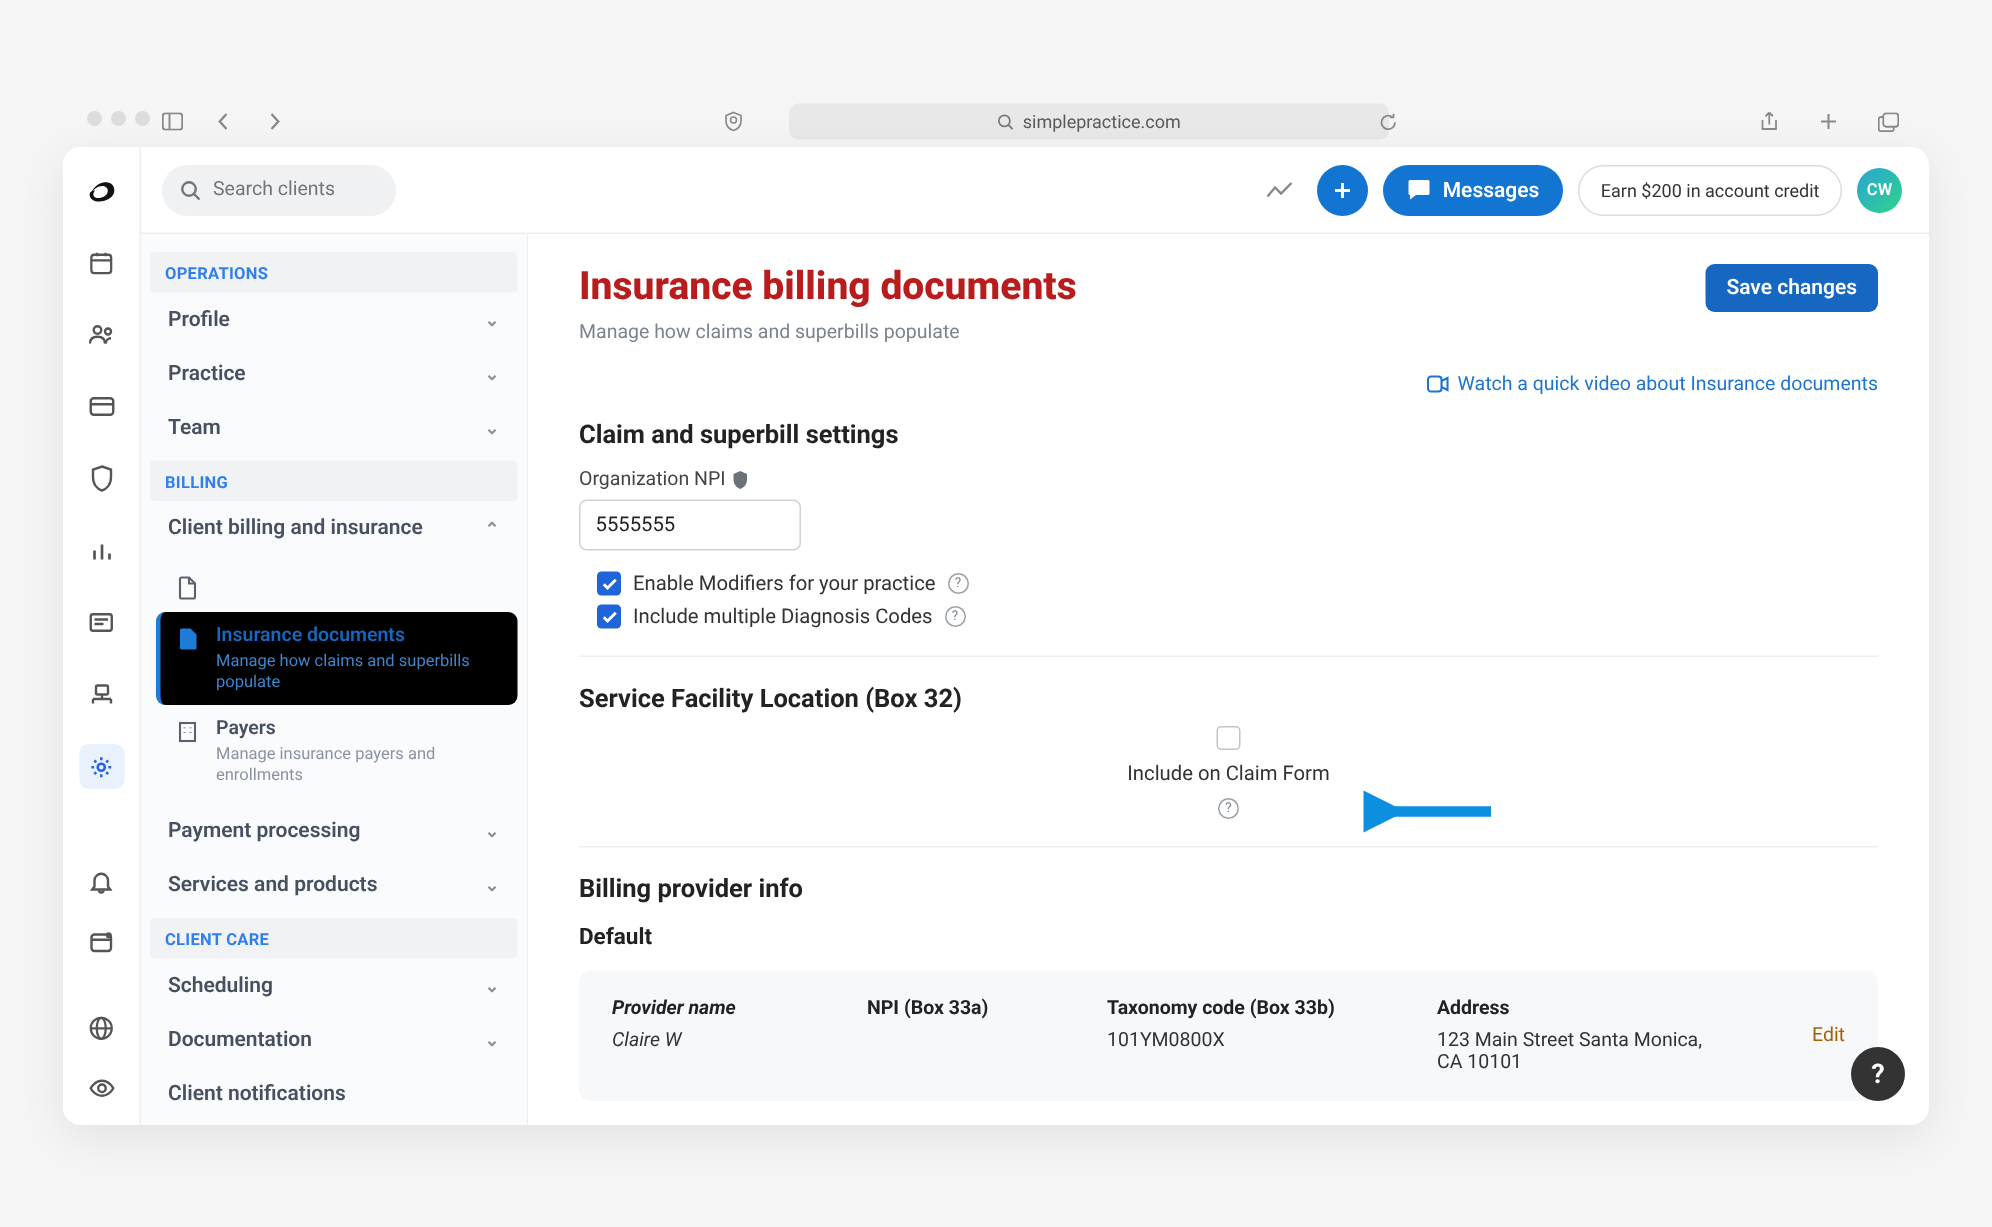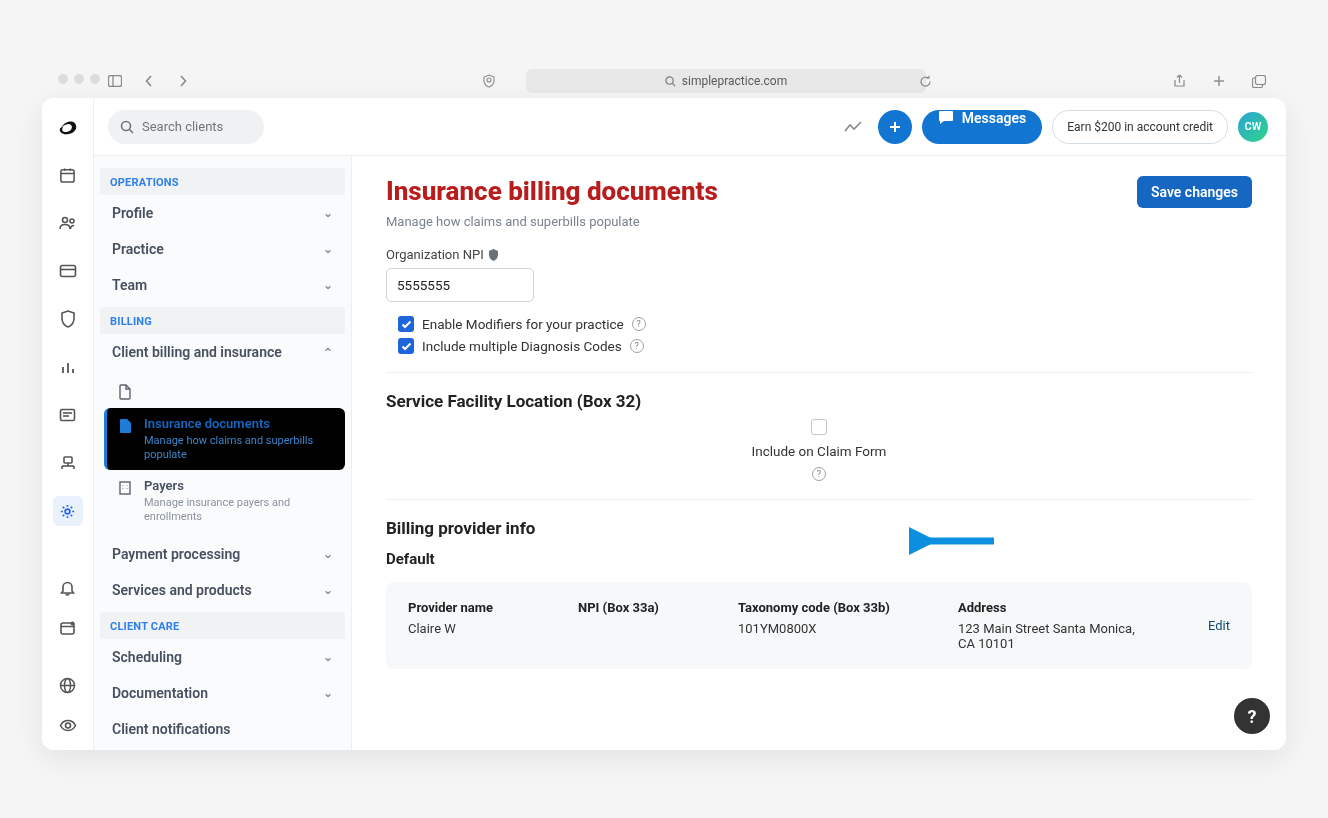--- a/index.html
+++ b/index.html
@@ -25,21 +25,21 @@
 .rail-spacer { flex: 1; }
 .icon-rail .group { display:flex; flex-direction:column; gap:18px; margin-top:4px;}
 
 
 .main-col { flex: 1; display: flex; flex-direction: column; }
 .topbar { height: 58px; display: flex; align-items: center; padding: 0 18px 0 14px; gap: 10px; border-bottom: 1px solid #eee; }
 .search { flex: 0 0 156px; height: 34px; background: #eff1f3; border-radius: 18px; display: flex; align-items: center; padding: 0 12px; gap: 8px; color: #757575; font-size: 13px; }
 .top-spacer { flex:1; }
 .trend-btn { width: 30px; height: 30px; display:flex; align-items:center; justify-content:center; color:#888; }
 .plus-btn { width: 34px; height: 34px; border-radius: 50%; background: #1175d1; color: #fff; display: flex; align-items: center; justify-content: center; font-size: 20px; }
-.messages-btn { height: 34px; border-radius: 18px; background: #1175d1; color:#fff; display:flex; gap:8px; padding:0 16px; font-size:14px; font-weight:600;}
+.messages-btn { height: 34px; border-radius: 18px; background: #1175d1; color:#fff; display:flex; align-items:center; gap:8px; padding:0 16px; font-size:14px; font-weight:600;}
 .credit-btn { height: 34px; border-radius: 18px; border:1px solid #d5dde5; background:#fff; padding:0 14px; font-size:12px; color:#333; display:flex; align-items:center;}
 .avatar { width: 30px; height: 30px; border-radius: 50%; background: linear-gradient(135deg,#2aa4d4,#2fd48a); color:#fff; font-size:11px; font-weight:600; display:flex; align-items:center; justify-content:center;}
 
 
 .content-row { flex:1; display:flex; overflow:hidden; }
 
 
 .settings-nav { width: 258px; background: #fafbfc; overflow-y:auto; padding: 8px 6px 20px 6px; border-right:1px solid #eee;}
 .sect-head { font-size: 11px; font-weight: 700; color:#2f80ed; letter-spacing:.2px; padding:8px 10px 6px; background:#f0f2f4; border-radius:3px; margin-top:4px;}
 .nav-item { display:flex; align-items:center; justify-content:space-between; padding:10px 12px; font-size:14px; font-weight:600; color:#475061; cursor:pointer;}
@@ -73,21 +73,21 @@
 .checkbox.checked { background:#1d65d8; border:none;}
 .checkbox.unchecked { border:1.5px solid #bfc6cc; background:#fff;}
 .help-ic { width:14px; height:14px; border:1px solid #9aa1a7; border-radius:50%; font-size:9px; color:#7c848a; display:inline-flex; align-items:center; justify-content:center;}
 .shield-ic { width:12px; height:12px; color:#6a7178; display:inline-flex;}
 hr.sep { border:none; border-top:1px solid #edf0f2; margin:18px 0;}
 .subhead { font-size:15px; font-weight:700; color:#222; margin:8px 0 14px;}
 .provider-card { background:#f6f8fa; border-radius:8px; padding:18px 22px; display:flex; gap:40px; align-items:flex-start;}
 .pc-col { display:flex; flex-direction:column; gap:6px; font-size:13px;}
 .pc-h { font-weight:700; color:#222;}
 .pc-v { color:#333;}
-.pc-edit { margin-left:auto; color:#0c4a6e; font-size:13px; cursor:pointer; align-self:center;}
+.pc-edit { margin-left:auto; color:#a16207; font-size:13px; cursor:pointer; align-self:center;}
 
 
 .arrow { position:absolute; left: 557px; top: 370px; pointer-events:none;}
 
 
 .fab { position:absolute; right: 16px; bottom: 16px; width:36px; height:36px; border-radius:50%; background:#333; color:#fff; display:flex; align-items:center; justify-content:center; font-size:18px; font-weight:700;}
 
 svg { display:block; }
 </style>
 </head>
@@ -371,21 +371,31 @@
           </div>
 
       </div>
 
       <div class="main" style="position:relative;">
         <div class="page-head">
           <div class="page-title">Insurance billing documents</div>
           <button class="save-btn">Save changes</button>
         </div>
         <div class="page-sub">Manage how claims and superbills populate</div>
-
+        <div class="video-row">
+          <a class="video-link">
+            <svg width="15" height="12" viewBox="0 0 15 12" fill="none" stroke="currentColor" stroke-width="1.4">
+                <rect x="1" y="1" width="9" height="10" rx="2"></rect>
+                <path d="M10 4L14 2V10L10 8"></path>
+              </svg>
+            <span>Watch a quick video about Insurance documents</span>
+          </a>
+        </div>
+
+        <div class="section-title">Claim and superbill settings</div>
         <div class="field-row">
           <div class="field">
             <label>
                 <span>Organization NPI</span>
                 <span class="shield-ic">
                   <svg width="11" height="12" viewBox="0 0 11 12" fill="currentColor">
                     <path d="M5.5 0L10 2V5.5C10 9 8 11 5.5 12C3 11 1 9 1 5.5V2L5.5 0Z"></path>
                   </svg>
                 </span>
               </label>
@@ -420,21 +430,21 @@
           <span>Include on Claim Form</span>
           <span class="help-ic">?</span>
         </div>
 
         <hr class="sep">
 
         <div class="section-title">Billing provider info</div>
         <div class="subhead">Default</div>
 
         <div class="provider-card">
-          <div class="pc-col" style="width:130px;">
+          <div class="pc-col" style="width:130px;font-style:italic;">
             <div class="pc-h">Provider name</div>
             <div class="pc-v">Claire W</div>
           </div>
           <div class="pc-col" style="width:120px;">
             <div class="pc-h">NPI (Box 33a)</div>
             <div class="pc-v"></div>
           </div>
           <div class="pc-col" style="width:180px;">
             <div class="pc-h">Taxonomy code (Box 33b)</div>
             <div class="pc-v">101YM0800X</div>

